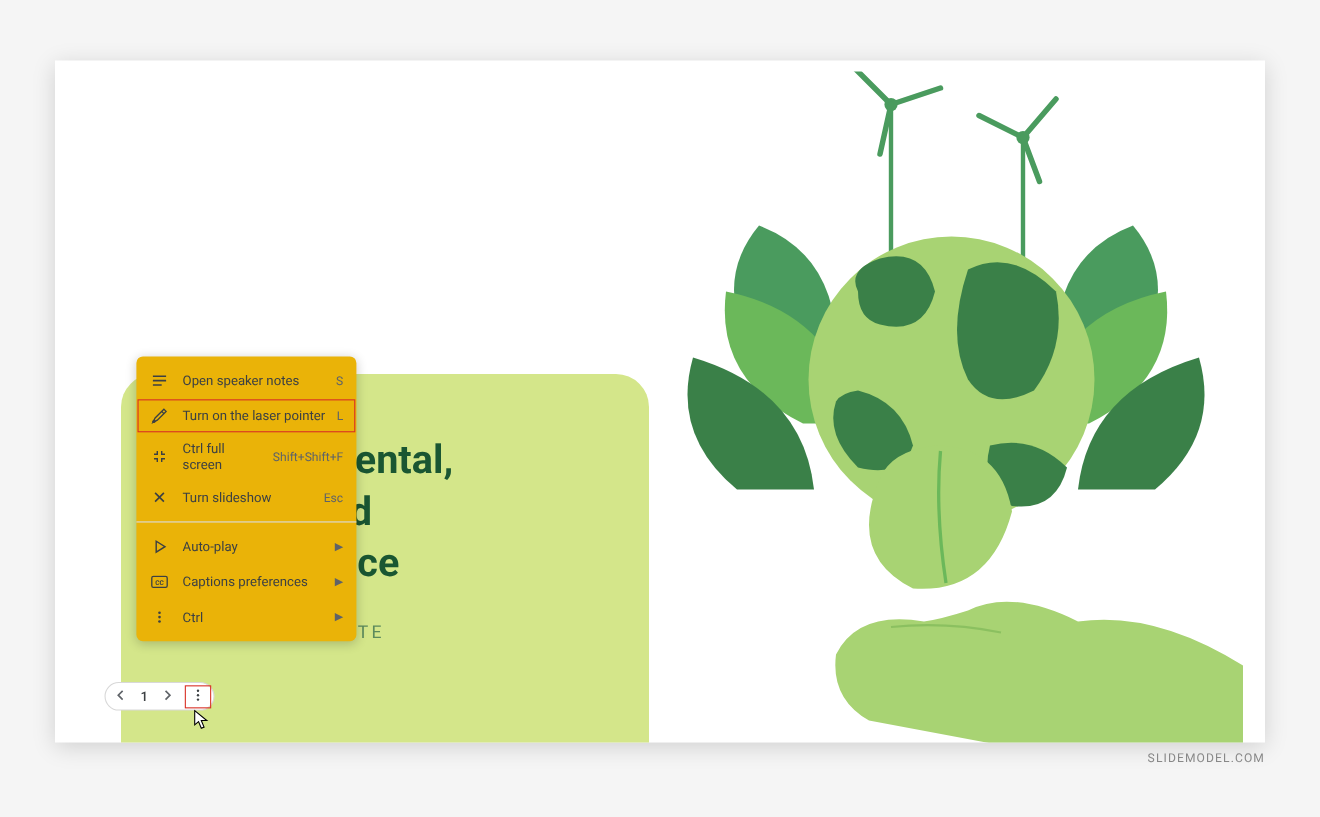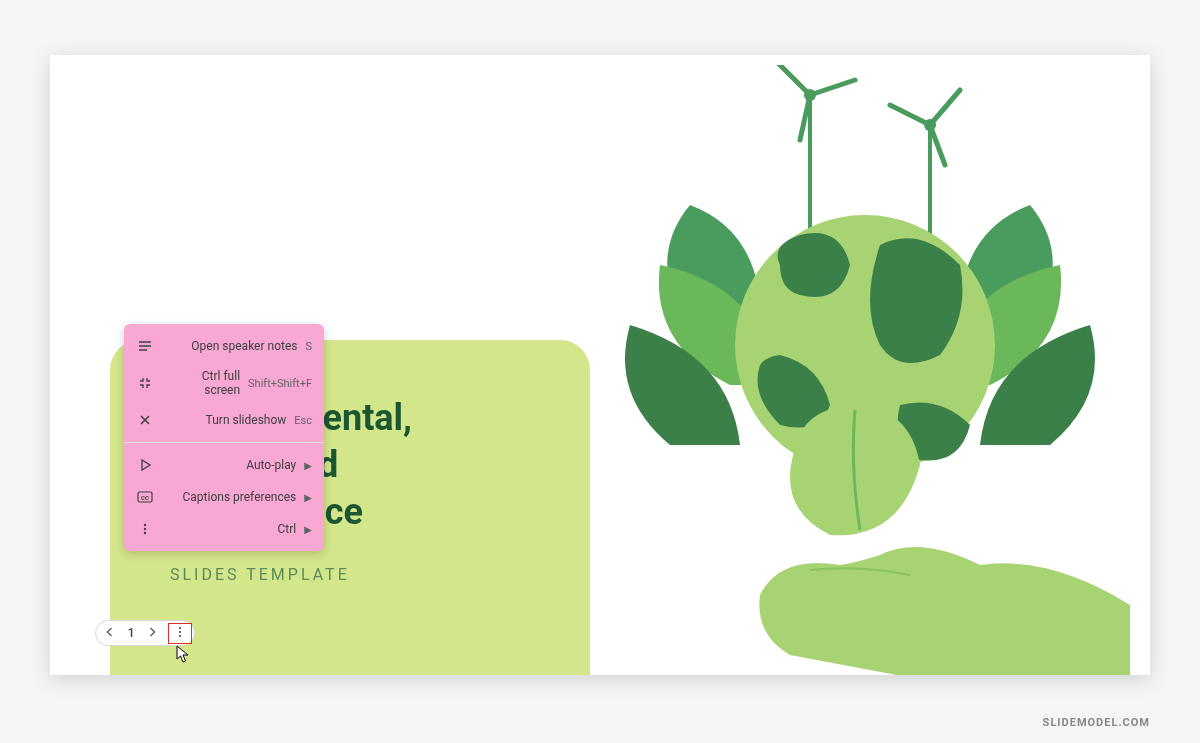--- a/index.html
+++ b/index.html
@@ -58,27 +58,26 @@
       width: 530px;
       height: 620px;
     }
     
     
     .context-menu {
       position: absolute;
       left: 124px;
       top: 324px;
       width: 200px;
-      background: #f9a8d4;
+      background: #eab308;
       border-radius: 6px;
       box-shadow: 0 2px 10px rgba(0,0,0,0.2);
       padding: 6px 0;
       font-size: 12px;
       color: #3c4043;
-      text-align: right;
     }
     .menu-item {
       display: flex;
       align-items: center;
       padding: 7px 12px;
       cursor: pointer;
       position: relative;
     }
     .menu-item.highlighted {
       outline: 1.5px solid #d93025;
@@ -149,25 +148,24 @@
     .cursor-pointer {
       position: absolute;
       left: 176px;
       top: 645px;
       font-size: 14px;
     }
     
     .watermark {
       position: absolute;
       right: 50px;
-      bottom: 14px;
+      bottom: 47px;
       font-size: 11px;
       letter-spacing: 1px;
       color: #888;
-      font-weight: bold;
     }
   </style>
 </head>
 <body>
 
 <div class="slide-container">
   <div class="green-panel"></div>
   <div class="slide-title">
     <div>Environmental,</div>
     <div>Social and</div>
@@ -217,20 +215,30 @@
 
 <div class="context-menu">
   <div class="menu-item">
     <span class="menu-icon">
       <svg width="16" height="16" viewBox="0 0 16 16">
           <path d="M2 4h12M2 8h12M2 12h8" stroke="#3c4043" stroke-width="1.5" fill="none"></path>
         </svg>
     </span>
     <span class="menu-label">Open speaker notes</span>
     <span class="menu-shortcut">S</span>
+  </div>
+  <div class="menu-item highlighted">
+    <span class="menu-icon">
+      <svg width="16" height="16" viewBox="0 0 16 16">
+          <path d="M12 2 L4 10 L2 14 L6 12 L14 4 Z M10 4 L12 6" stroke="#3c4043" stroke-width="1.2" fill="none"></path>
+          <circle cx="3" cy="13" r="1.5" fill="#3c4043"></circle>
+        </svg>
+    </span>
+    <span class="menu-label">Turn on the laser pointer</span>
+    <span class="menu-shortcut">L</span>
   </div>
   <div class="menu-item">
     <span class="menu-icon">
       <svg width="14" height="14" viewBox="0 0 14 14">
           <path d="M5 2v3H2 M9 2v3h3 M5 12v-3H2 M9 12v-3h3" stroke="#3c4043" stroke-width="1.3" fill="none"></path>
         </svg>
     </span>
     <span class="menu-label">Ctrl full screen</span>
     <span class="menu-shortcut">Shift+Shift+F</span>
   </div>

